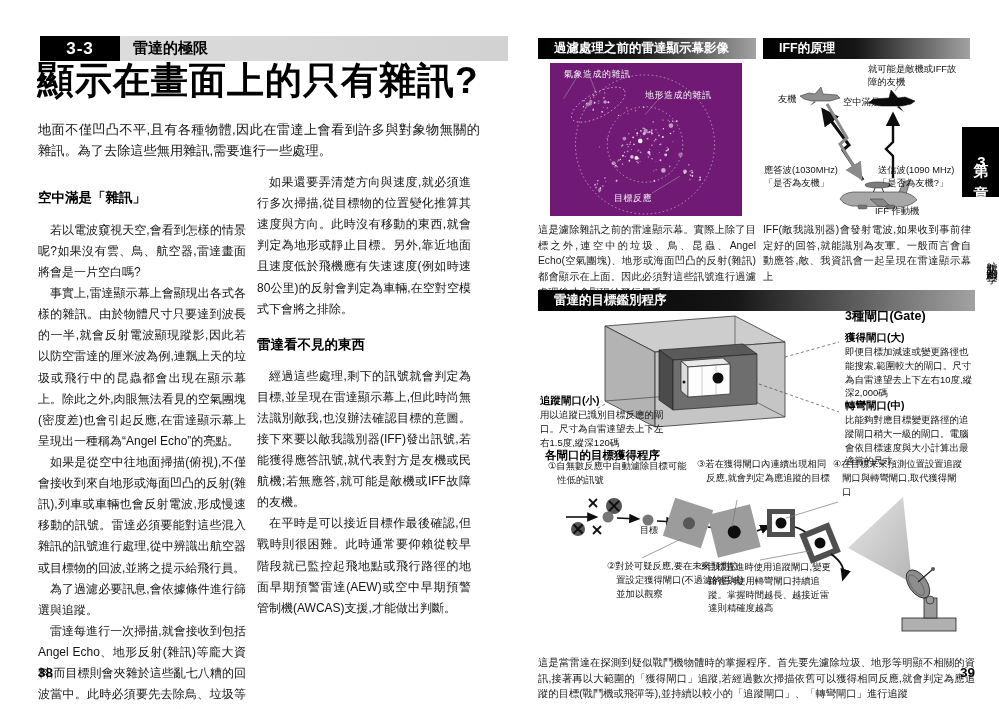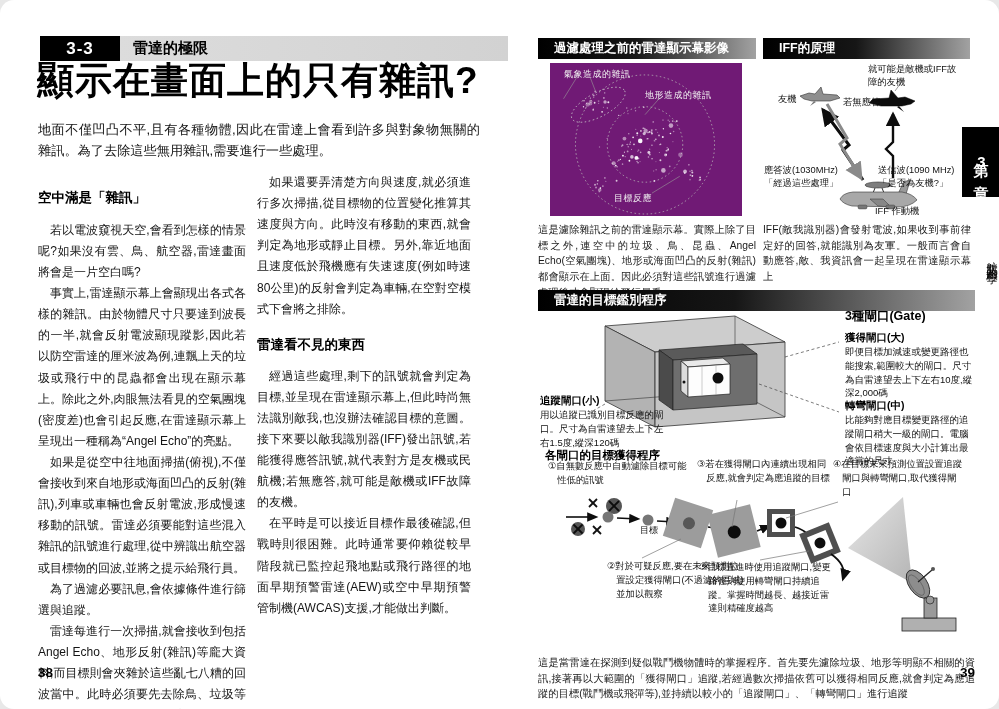--- a/index.html
+++ b/index.html
@@ -1,17 +1,17 @@
 <!DOCTYPE html>
 <html><head>
 <meta charset="utf-8">
 <style>
   html,body{margin:0;padding:0;background:#e8e8e8;}
   #spread{position:relative;width:999px;height:709px;background:#ffffff;overflow:hidden;
-          font-family:"Liberation Sans","DejaVu Sans",sans-serif;color:#111;border-radius:14px;}
+          font-family:"Liberation Sans","DejaVu Sans",sans-serif;color:#111;}
   .abs{position:absolute;}
   
   .sec-bar{left:40px;top:36px;width:468px;height:25px;background:linear-gradient(90deg,#dedede,#d2d2d2);display:flex;align-items:center;}
   .sec-num{width:80px;height:25px;background:#000;color:#fff;font-weight:bold;font-size:17px;display:flex;align-items:center;justify-content:center;letter-spacing:1px;}
   .sec-title{font-size:15px;font-weight:bold;padding-left:13px;color:#000;}
   .headline{left:37px;top:60px;width:460px;font-size:37px;font-weight:900;letter-spacing:1px;color:#000;margin:0;line-height:1.15;}
   .intro{left:38px;top:119px;width:442px;font-size:13.2px;line-height:1.62;text-align:justify;color:#141414;}
   .col{font-size:12px;line-height:1.76;text-align:justify;color:#141414;}
   .col1{left:38px;top:172px;width:208px;}
   .col2{left:257px;top:172px;width:214px;}
@@ -289,23 +289,23 @@
         <line x1="35" y1="8" x2="33" y2="13" stroke="#333" stroke-width="1"></line>
         <line x1="42" y1="8" x2="44" y2="13" stroke="#333" stroke-width="1"></line>
         <path d="M0 19 Q3 13 13 12 L62 12 Q73 14 77 20 Q70 27 57 27 L12 26 Q3 24 0 19 Z" fill="#a8a8a8" stroke="#333" stroke-width="0.6"></path>
         <polygon points="30,19 43,19 51,27 38,26" fill="#878787" stroke="#333" stroke-width="0.5"></polygon>
         <rect x="18" y="25" width="9" height="4" rx="1.5" fill="#777" stroke="#333" stroke-width="0.4"></rect>
         <rect x="46" y="25" width="9" height="4" rx="1.5" fill="#777" stroke="#333" stroke-width="0.4"></rect>
       </g>
     </svg>
     <span class="iff-label" style="left:105px;top:3px;width:96px;">就可能是敵機或IFF故障的友機</span>
     <span class="iff-label" style="left:15px;top:33px;">友機</span>
-    <span class="iff-label" style="left:80px;top:36px;">若無應答</span>
+    <span class="iff-label" style="left:80px;top:36px;">空中滿是</span>
     <span class="iff-label" style="left:1px;top:104px;">應答波(1030MHz)</span>
-    <span class="iff-label" style="left:1px;top:117px;">「經過這些處理」</span>
+    <span class="iff-label" style="left:1px;top:117px;">「是否為友機」</span>
     <span class="iff-label" style="left:115px;top:104px;">送信波(1090 MHz)</span>
     <span class="iff-label" style="left:115px;top:117px;">「是否為友機?」</span>
     <span class="iff-label" style="left:112px;top:145px;">IFF 作動機</span>
   </div>
 
   <div class="abs fig-caption" style="left:763px;top:222px;width:208px;">IFF(敵我識別器)會發射電波,如果收到事前律定好的回答,就能識別為友軍。一般而言會自動應答,敵、我資訊會一起呈現在雷達顯示幕上</div>
 
   <div class="abs chap-box">第3章</div>
   <div class="abs chap-sub">航電的科學</div>
 

